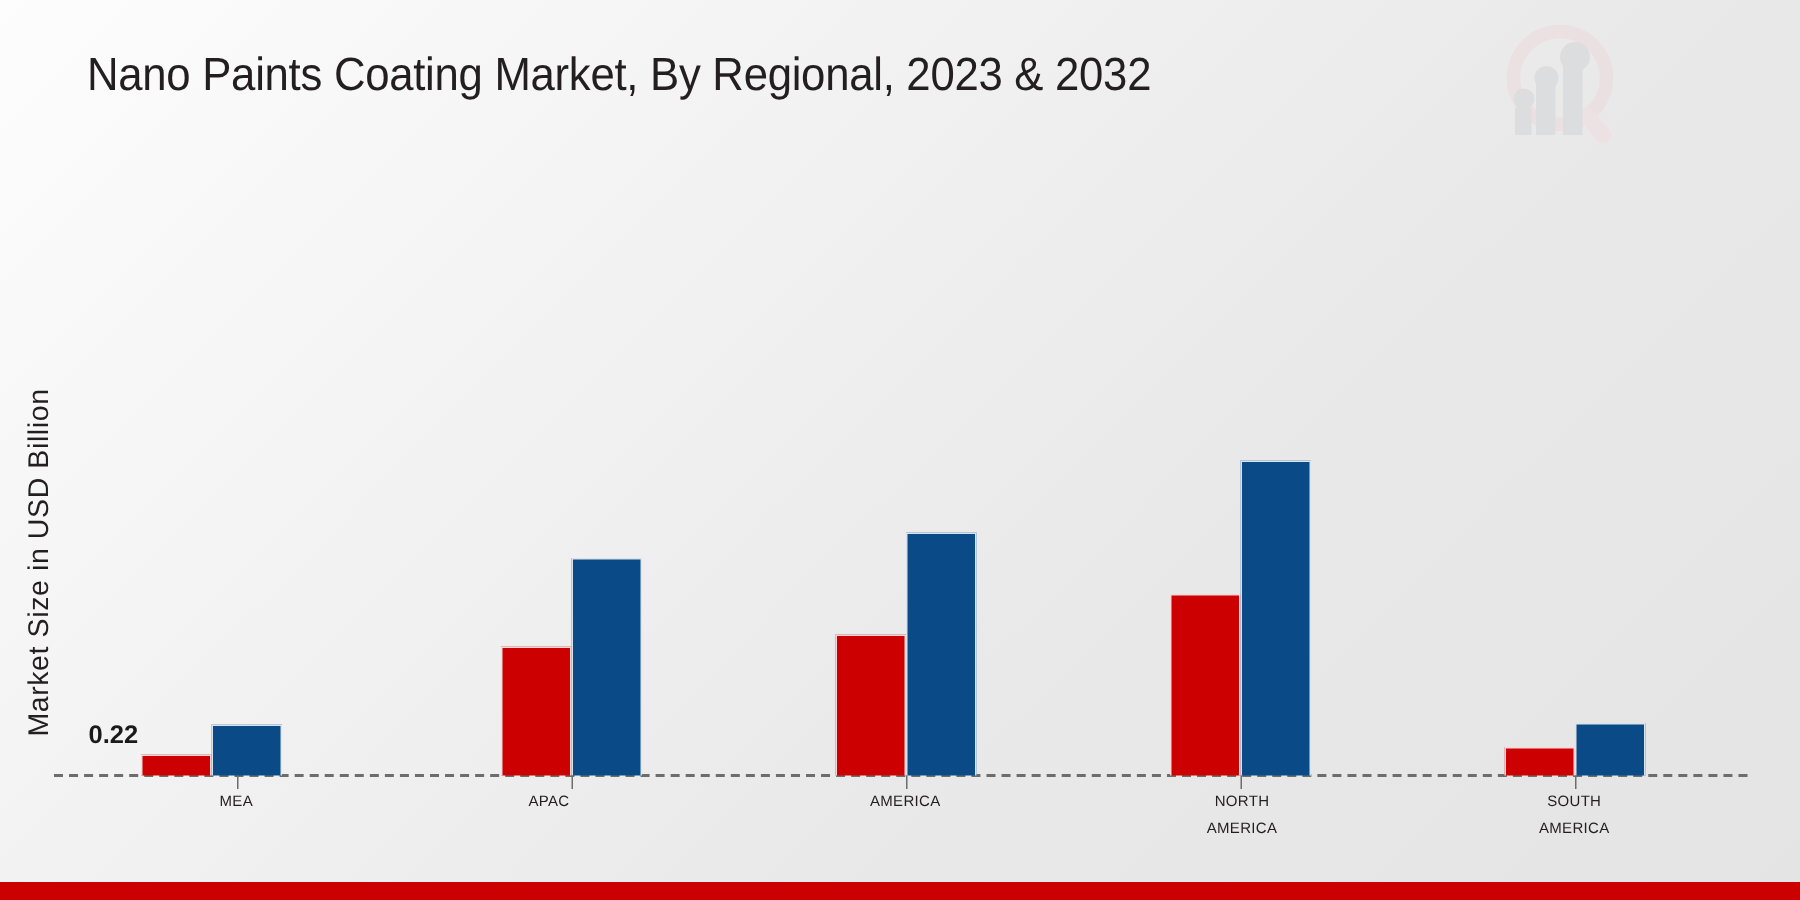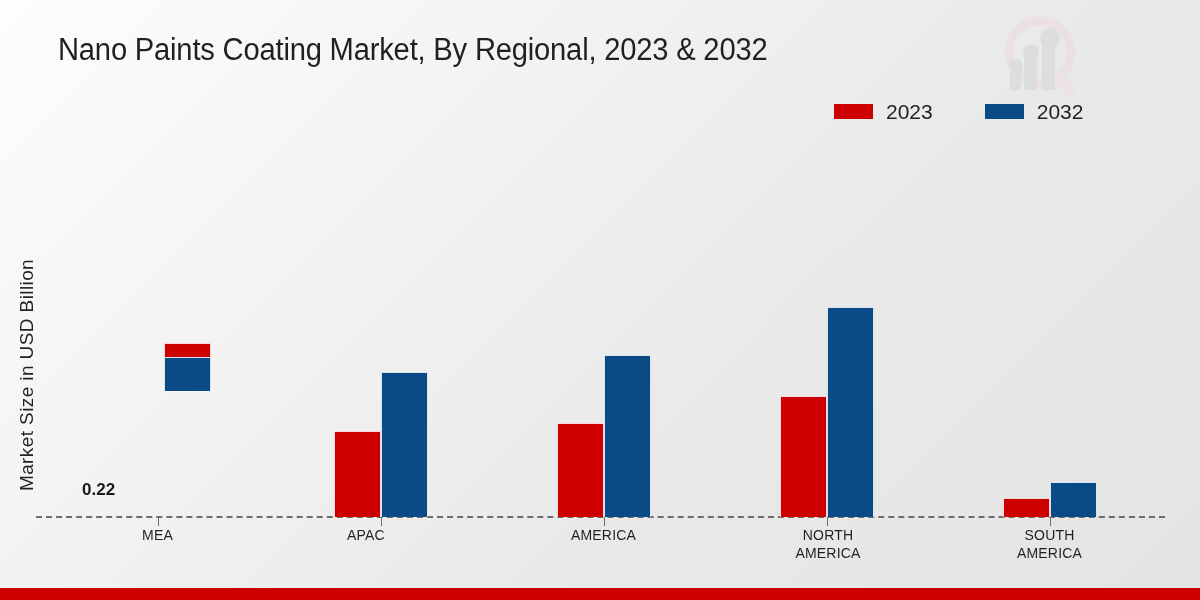--- a/index.html
+++ b/index.html
@@ -142,21 +142,21 @@
     width: 0;
     height: 9px;
     border-left: 1px solid #6d6d6d;
   }
 
   .cat-label {
     position: absolute;
     top: 526px;
     width: 170px;
     text-align: center;
-    font-size: 14px;
+    font-size: 10px;
     color: #231f20;
     font-family: "Liberation Sans Narrow", "Liberation Sans", sans-serif;
     line-height: 18px;
     letter-spacing: 0.2px;
   }
 
   
   .bottom-strip {
     position: absolute;
     left: 0;
@@ -179,37 +179,27 @@
       <rect x="54" y="36" width="13" height="46" fill="#d3d4d6"></rect>
       <circle cx="28" cy="58" r="7" fill="#d3d4d6"></circle>
       <circle cx="43" cy="44" r="8" fill="#d3d4d6"></circle>
       <circle cx="62" cy="30" r="10" fill="#d3d4d6"></circle>
       <rect x="22" y="64" width="11" height="18" fill="#d3d4d6"></rect>
     </svg>
   </div>
 
   <div class="chart-title">Nano Paints Coating Market, By Regional, 2023 &amp; 2032</div>
 
-  <div class="legend">
-    <div class="legend-item">
-      <span class="legend-swatch" style="background:#cc0000"></span>
-      <span class="legend-label">2023</span>
-    </div>
-    <div class="legend-item">
-      <span class="legend-swatch" style="background:#0a4a86"></span>
-      <span class="legend-label">2032</span>
-    </div>
-  </div>
 
   <div class="y-axis-title">Market Size in USD Billion</div>
 
   <div class="plot-area">
     <div class="baseline"></div>
     <div id="bars-layer">
-        <div class="bar-group" style="left: 116px; width: 95px; flex-direction: column;">
+        <div class="bar-group" style="left: 93px; width: 95px;">
           <span class="bar series-a" title="2023: 0.22" style="height: 14px; background: rgb(204, 0, 0);"></span>
           <span class="bar series-b" title="2032: 0.53" style="height: 34px; background: rgb(10, 74, 134);"></span>
           <span class="bar-value" style="bottom: 17px;">0.22</span>
         </div>
         <div class="bar-group" style="left: 333px; width: 95px;">
           <span class="bar series-a" title="2023: 1.35" style="height: 86px; background: rgb(204, 0, 0);"></span>
           <span class="bar series-b" title="2032: 2.28" style="height: 145px; background: rgb(10, 74, 134);"></span>
         </div>
         <div class="bar-group" style="left: 556px; width: 95px;">
           <span class="bar series-a" title="2023: 1.48" style="height: 94px; background: rgb(204, 0, 0);"></span>

